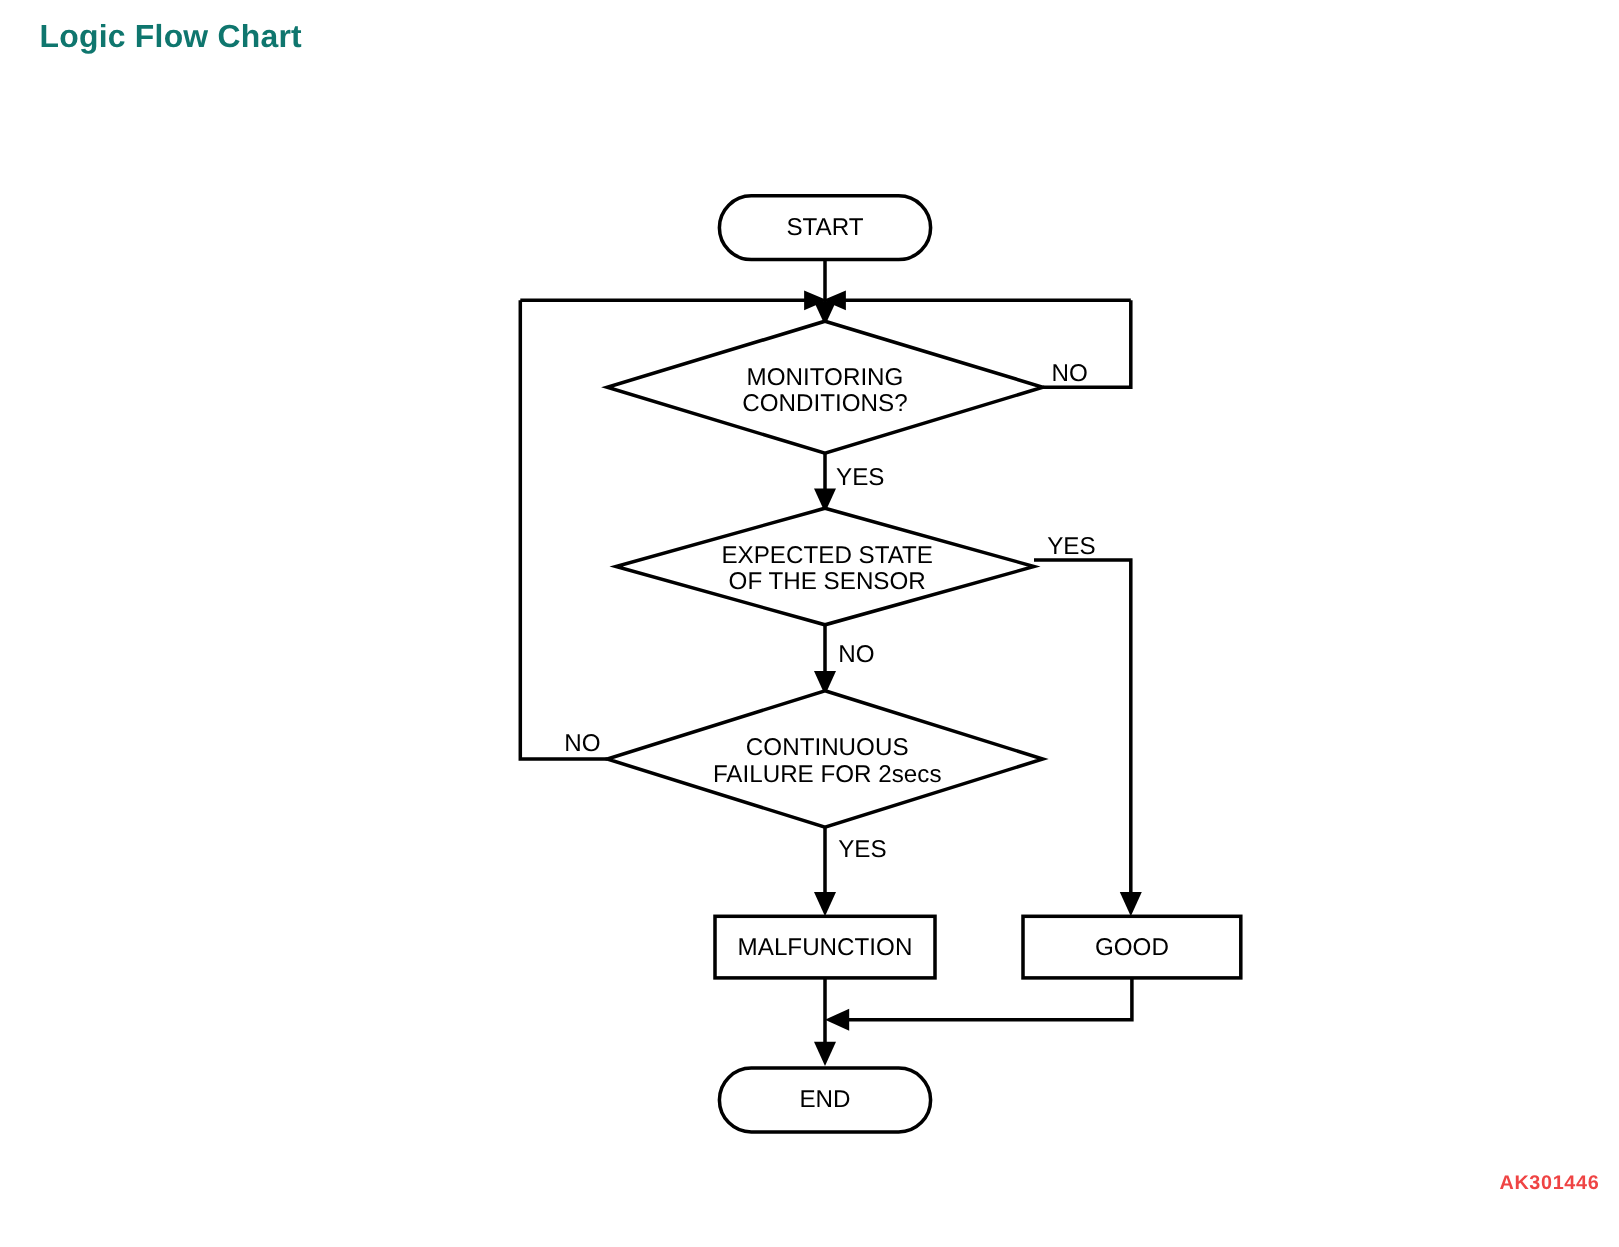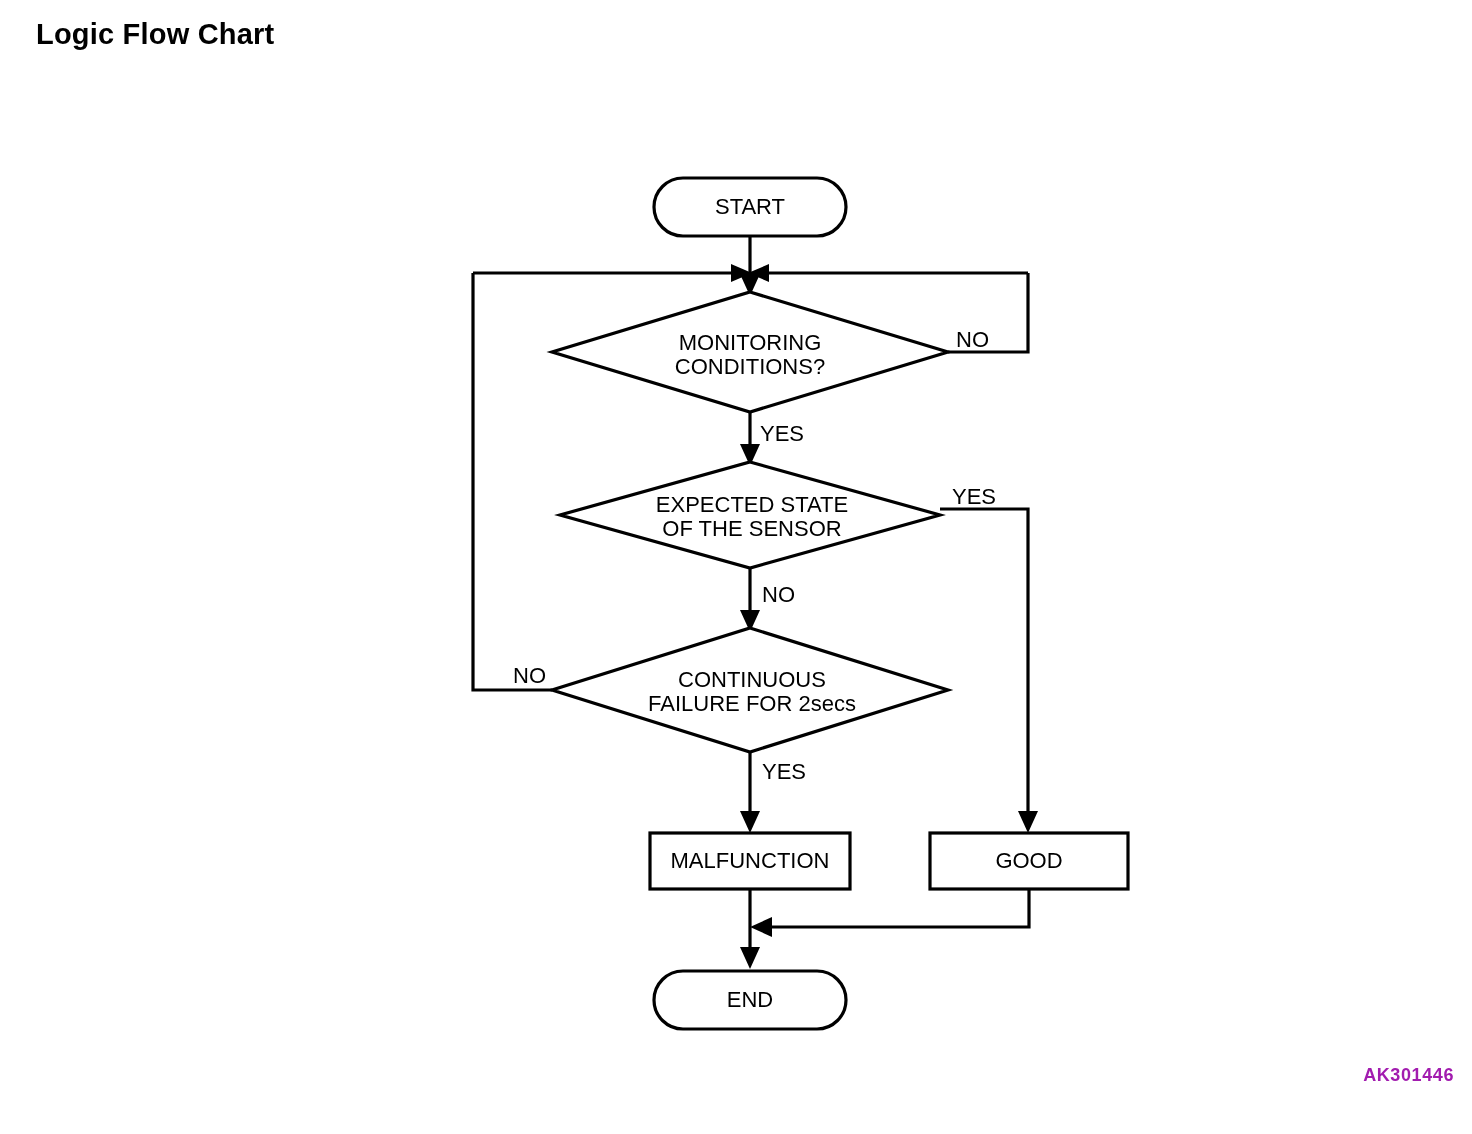--- a/index.html
+++ b/index.html
@@ -15,31 +15,31 @@
     position: relative;
     overflow: hidden;
   }
   #page-title {
     position: absolute;
     left: 36px;
     top: 18px;
     font-size: 29px;
     font-weight: bold;
     letter-spacing: 0.2px;
-    color: #000000;
+    color: #0f766e;
     white-space: nowrap;
   }
   #figure-code {
     position: absolute;
     right: 18px;
     top: 1065px;
     font-size: 18px;
     font-weight: bold;
     letter-spacing: 0.6px;
-    color: #a21caf;
+    color: #ef4444;
     white-space: nowrap;
     margin-left: 24px;
   }
   #flow-svg {
     position: absolute;
     left: 0;
     top: 0;
     width: 1472px;
     height: 1134px;
   }

